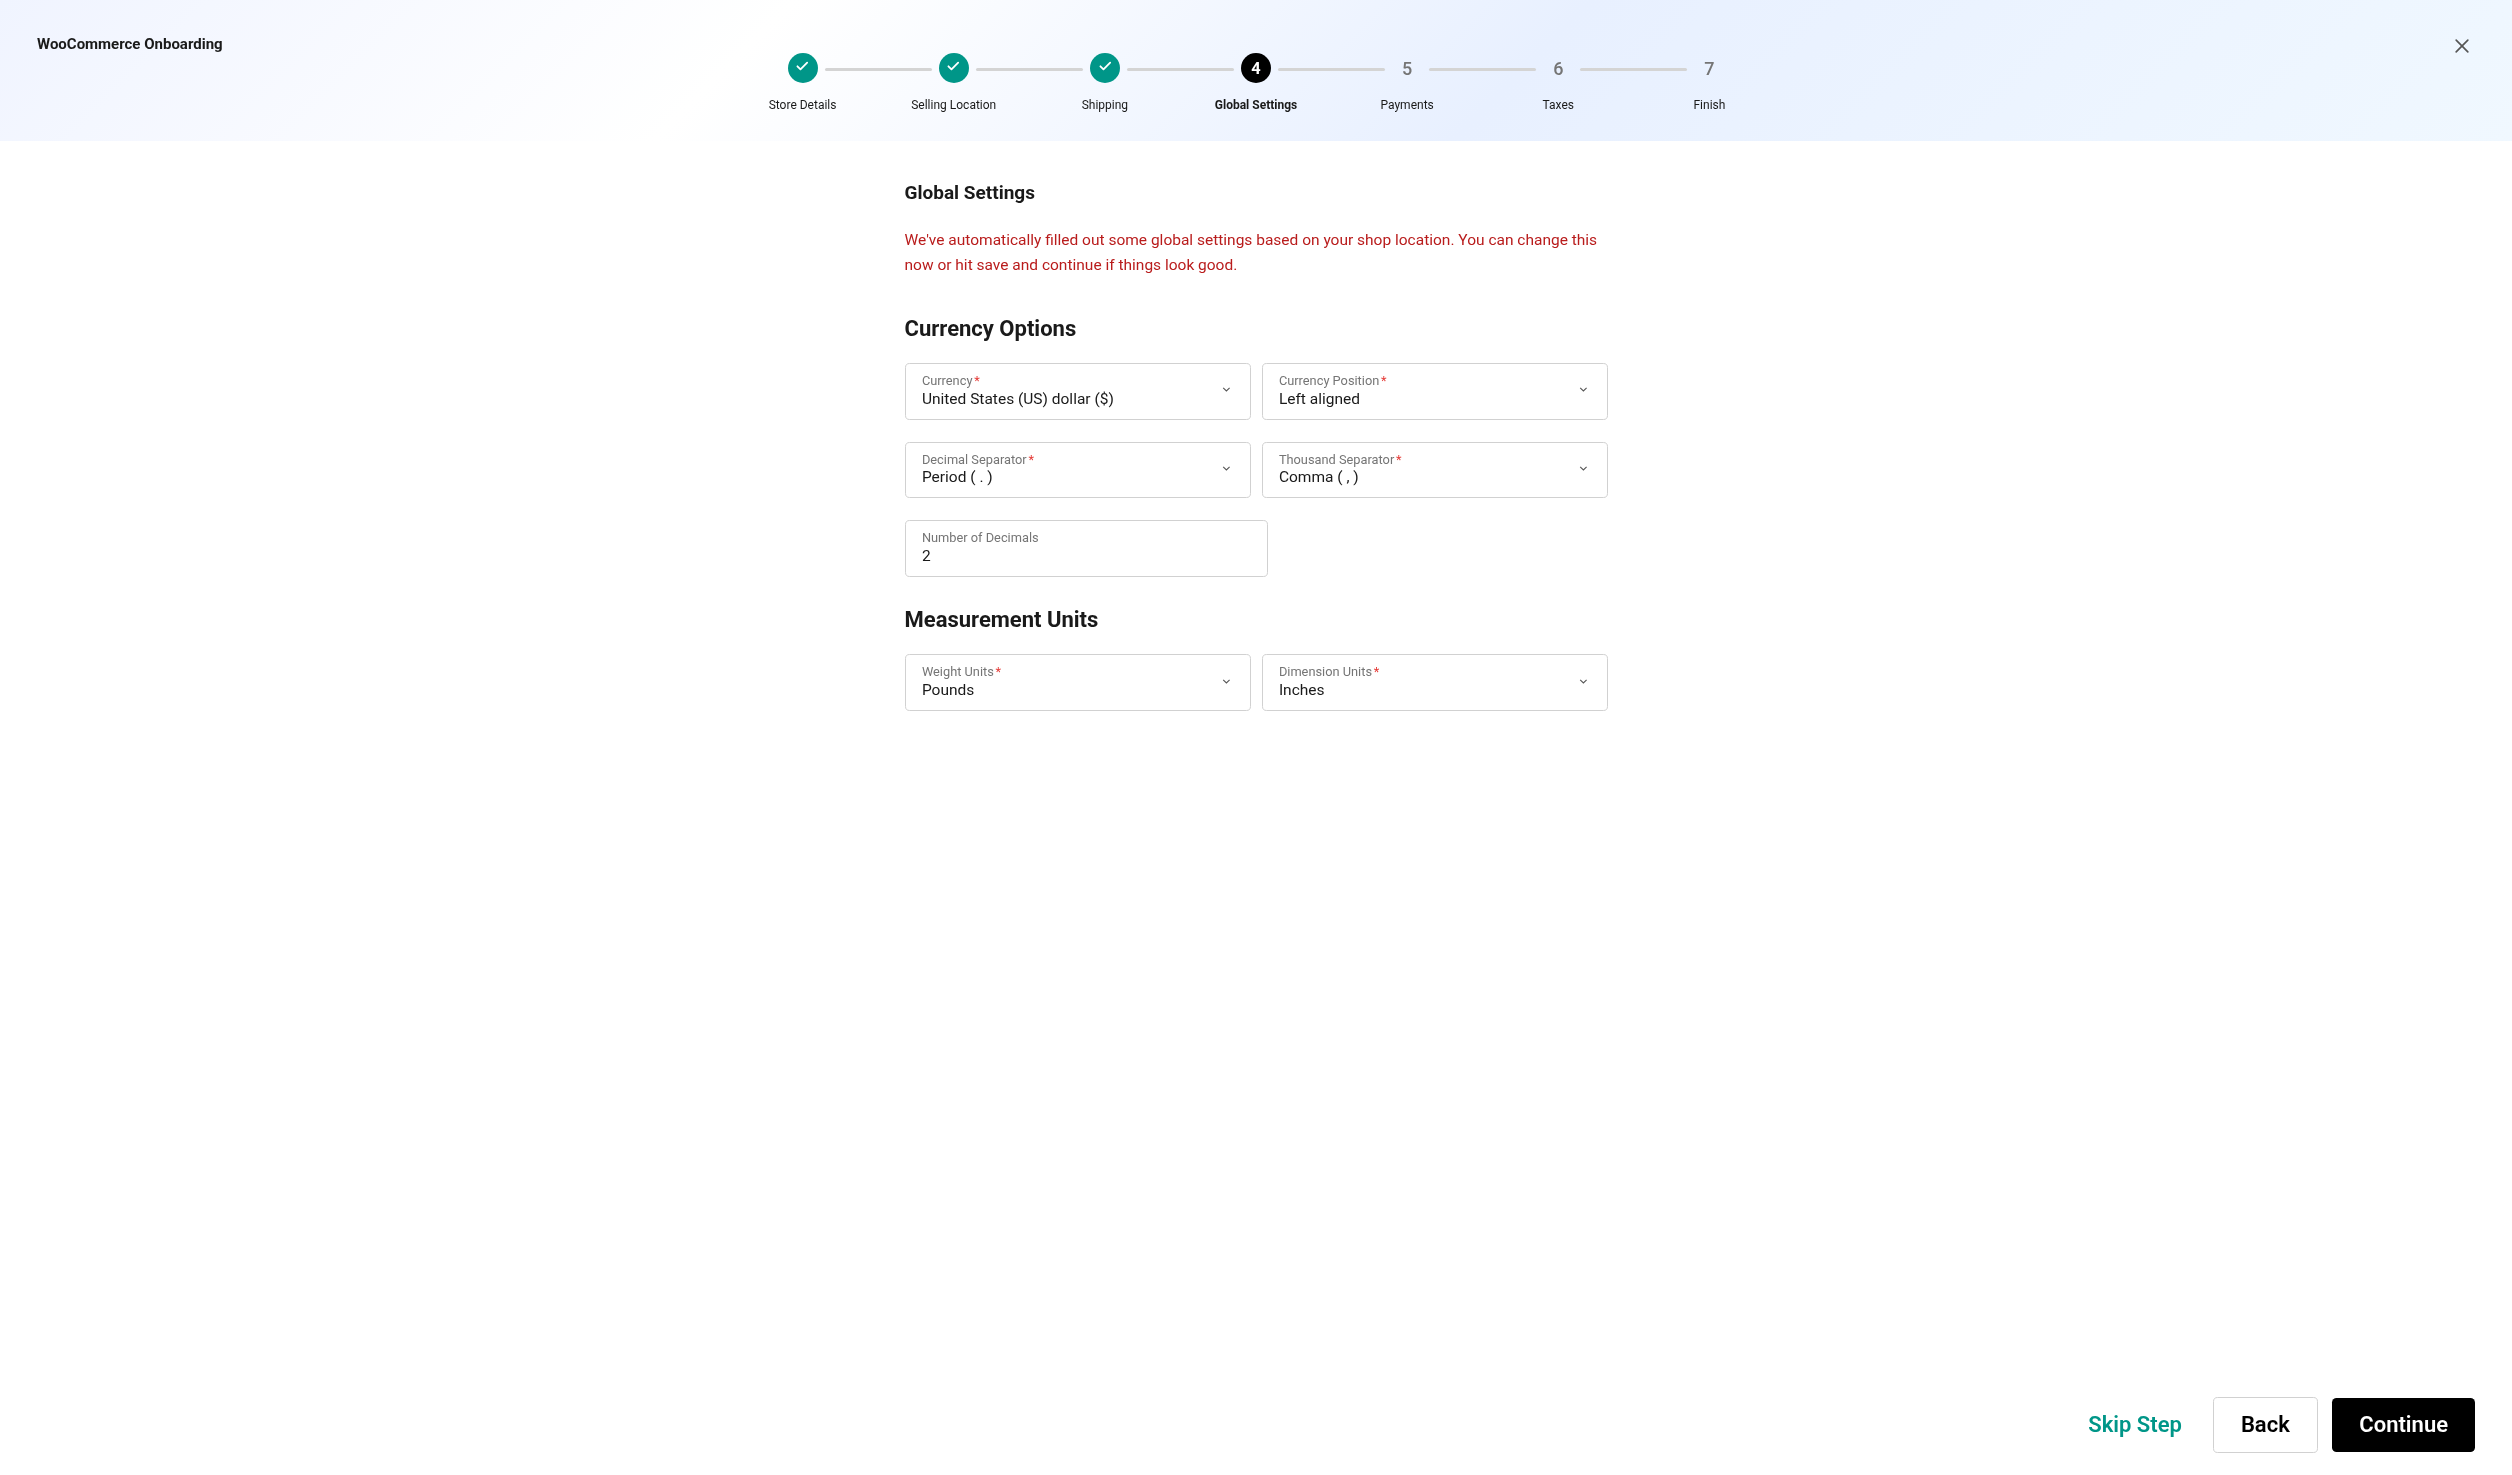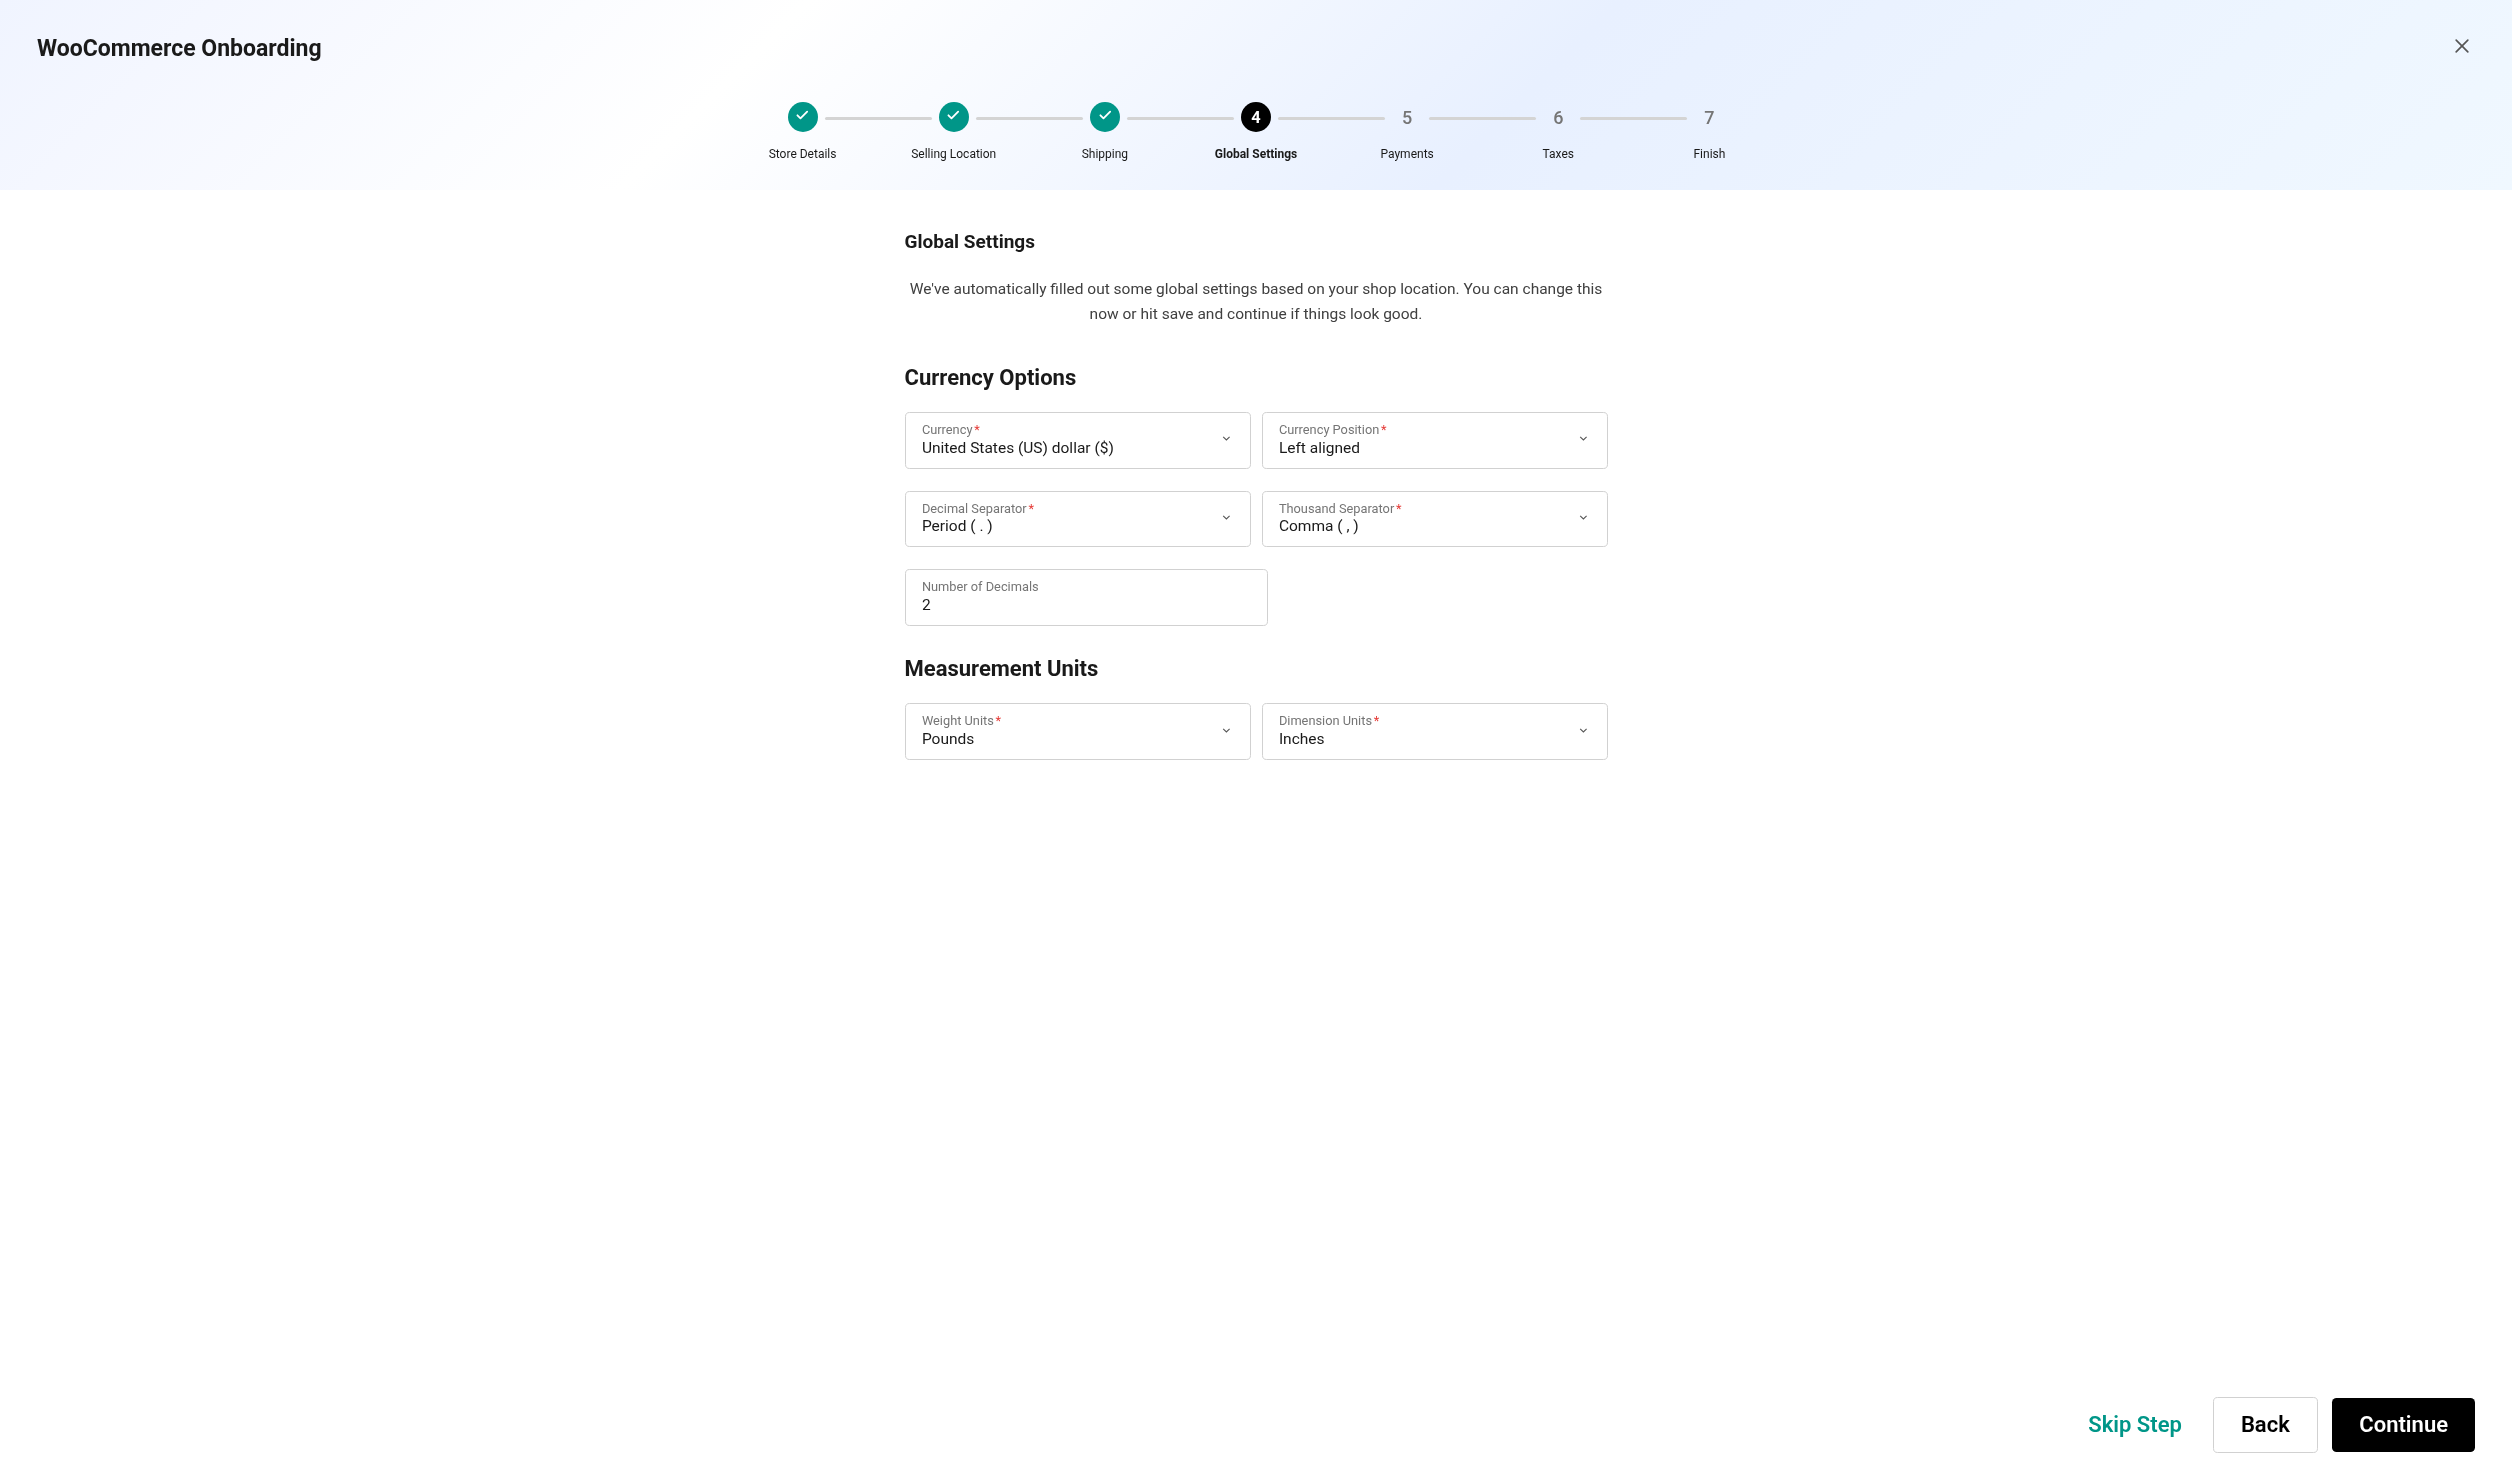--- a/index.html
+++ b/index.html
@@ -14,24 +14,23 @@
       color: #1a1a1a;
     }
     
     .header {
       background: linear-gradient(135deg, #f0f4ff 0%, #ffffff 30%, #e8f0ff 60%, #f0f8ff 100%);
       padding: 35px 37px 29px 37px;
       position: relative;
     }
     
     .title {
-      font-size: 23px;
+      font-size: 15px;
       font-weight: 700;
       color: #1a1a1a;
-      margin-bottom: 40px;
     }
     
     .close-btn {
       position: absolute;
       top: 35px;
       right: 37px;
       width: 25.6px;
       height: 25.6px;
       cursor: pointer;
       display: flex;
@@ -126,23 +125,22 @@
     
     .content-heading {
       font-size: 19px;
       font-weight: 700;
       margin-bottom: 24px;
     }
     
     .content-description {
       font-size: 15.5px;
       line-height: 1.65;
-      color: #404040;
+      color: #b91c1c;
       margin-bottom: 37px;
-      text-align: center;
     }
     
     .section-heading {
       font-size: 22px;
       font-weight: 700;
       margin-bottom: 22px;
     }
     
     .form-row {
       display: flex;

